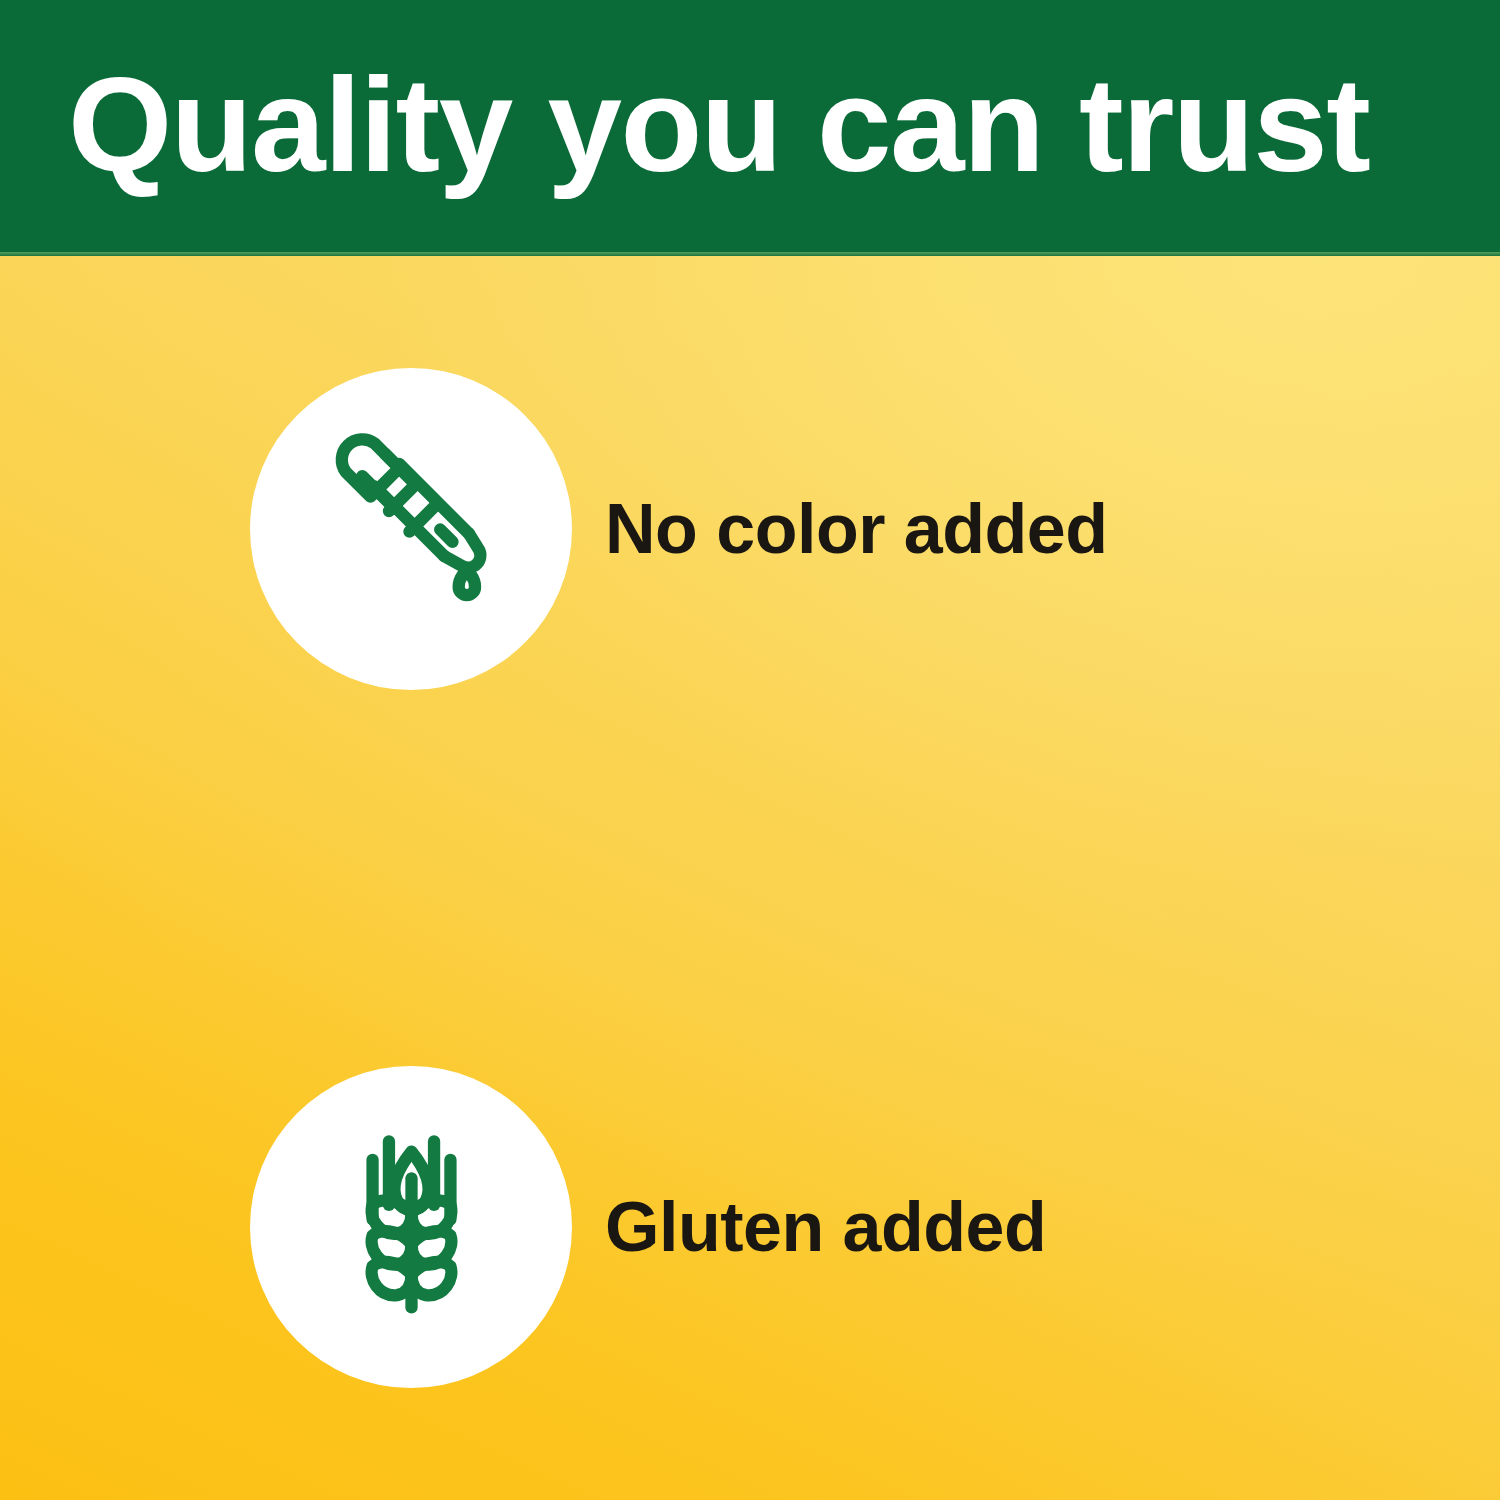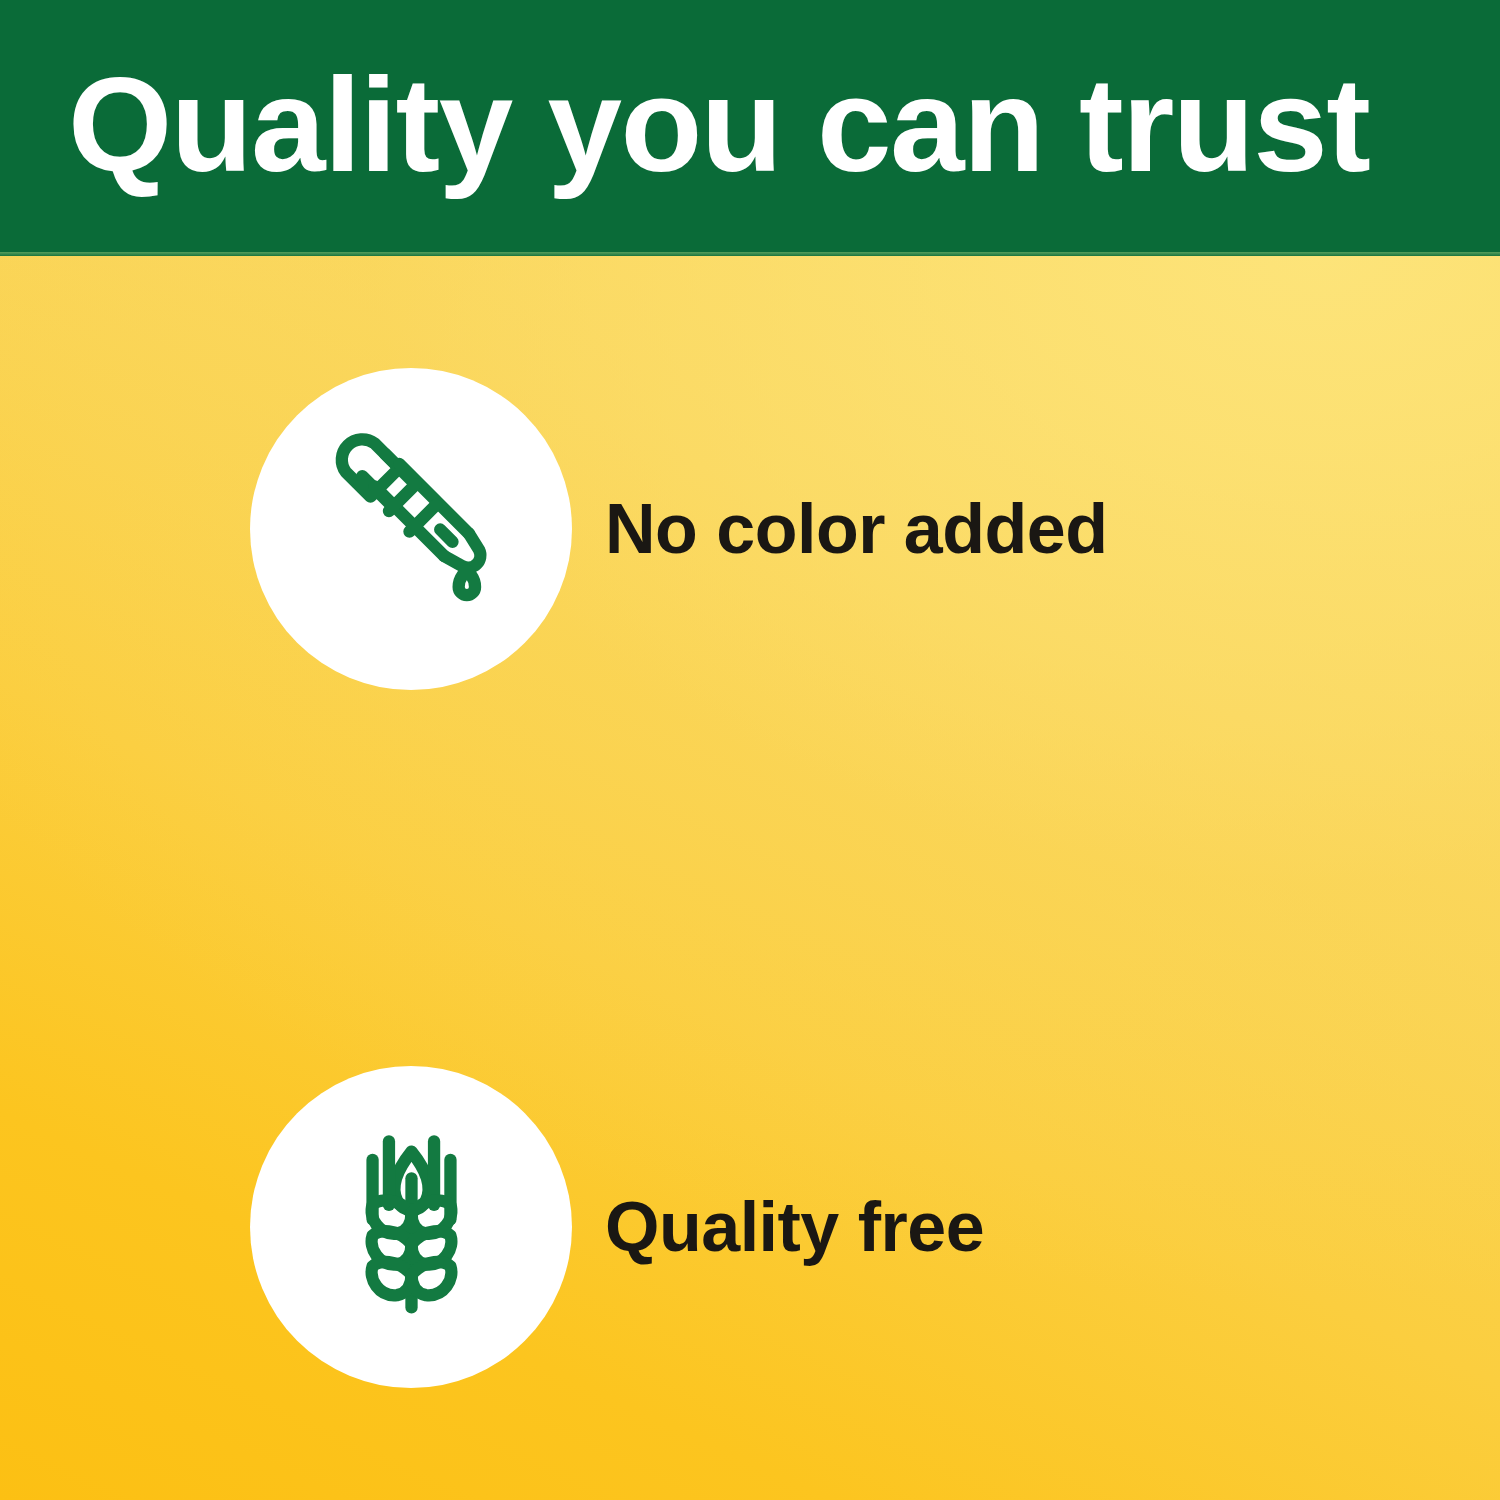--- a/index.html
+++ b/index.html
@@ -184,16 +184,16 @@
         <path d="M100 86 C86 70 68 72 62 78 C58 90 68 108 86 106 C96 104 100 96 100 86 Z"></path>
         <path d="M100 86 C114 70 132 72 138 78 C142 90 132 108 114 106 C104 104 100 96 100 86 Z"></path>
 
         <path d="M100 116 C86 100 68 102 62 108 C58 120 68 138 86 136 C96 134 100 126 100 116 Z"></path>
         <path d="M100 116 C114 100 132 102 138 108 C142 120 132 138 114 136 C104 134 100 126 100 116 Z"></path>
 
         <path d="M100 146 C86 130 68 132 62 138 C58 150 68 168 86 166 C96 164 100 156 100 146 Z"></path>
         <path d="M100 146 C114 130 132 132 138 138 C142 150 132 168 114 166 C104 164 100 156 100 146 Z"></path>
       </svg>
     </div>
-    <div class="feature-label">Quality free</div>
+    <div class="feature-label">Gluten added</div>
   </div>
 
 </div>
 
 </body></html>

